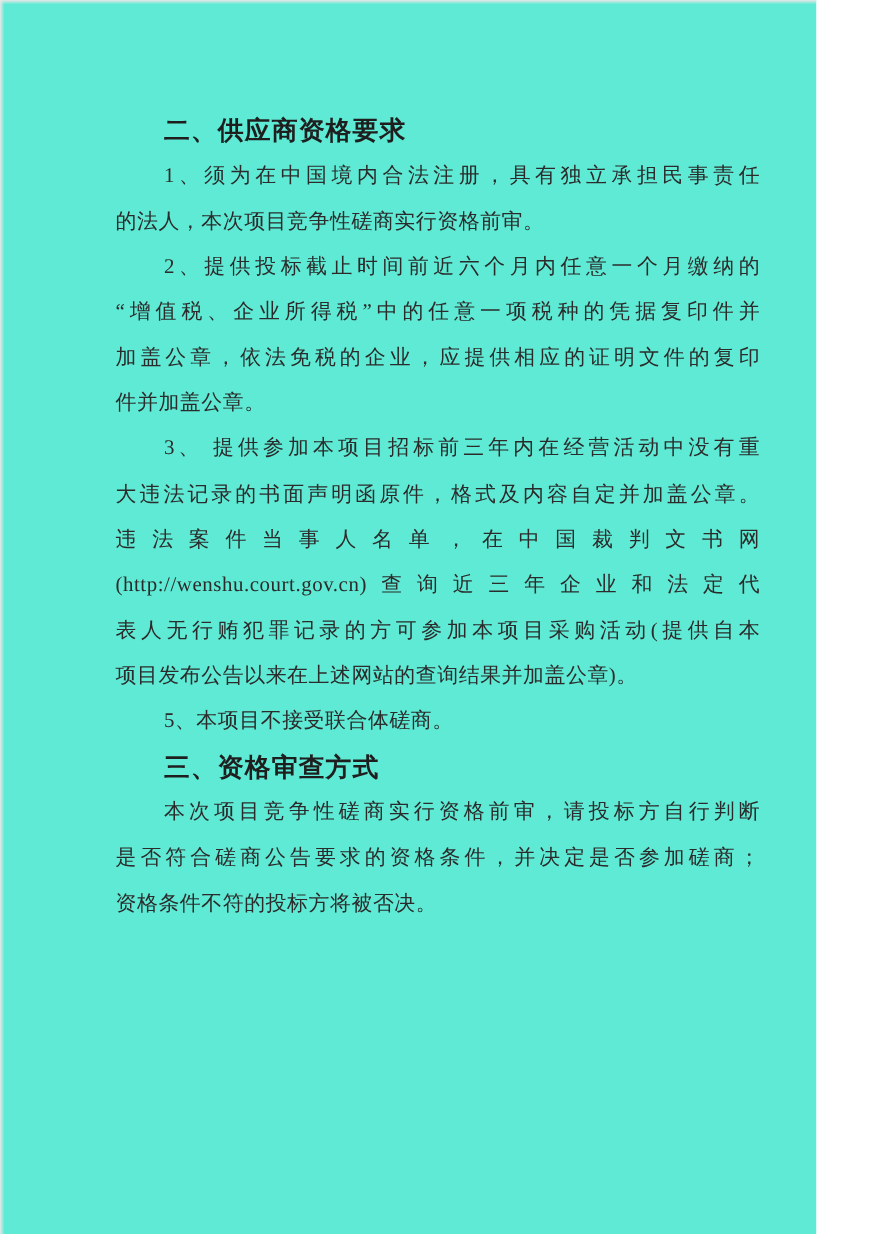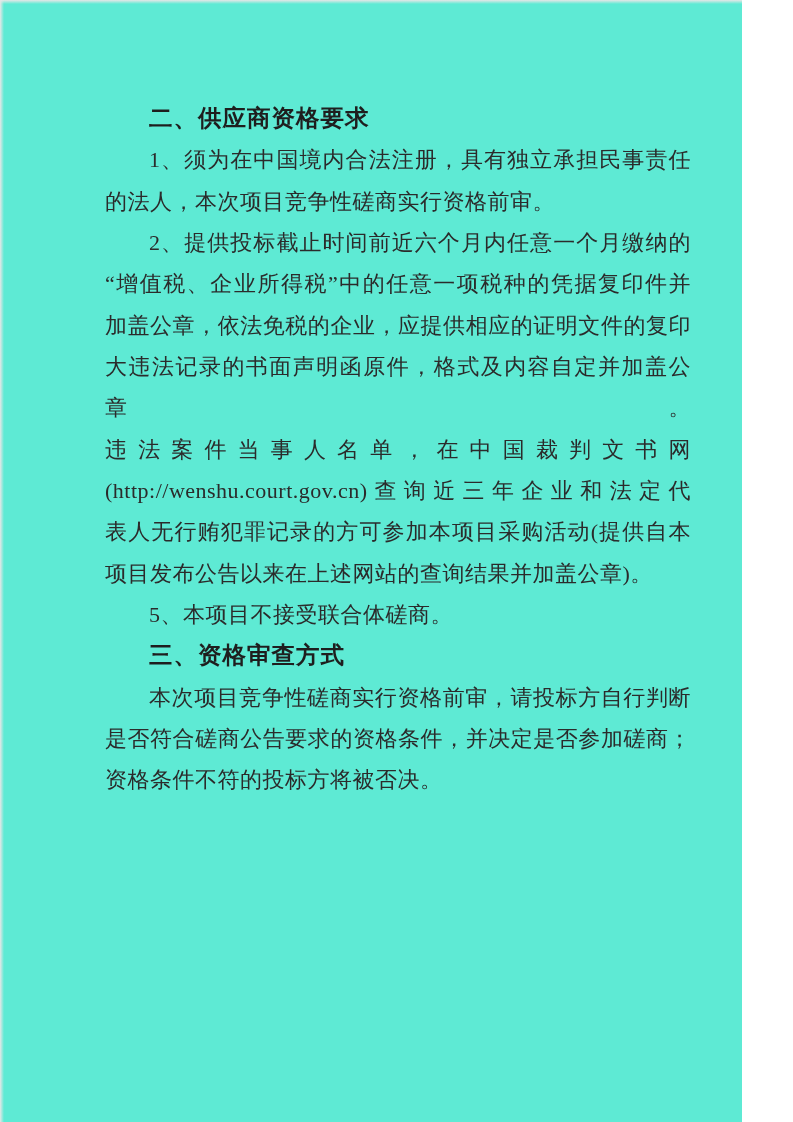--- a/index.html
+++ b/index.html
@@ -29,21 +29,21 @@
     width: 4px; height: 100%;
     background: linear-gradient(to right, #e7e7e7, rgba(255,255,255,0));
   }
   .content {
     position: absolute;
     left: 105px;
     top: 98px;
     width: 586px;
   }
   .line {
-    font-size: 22px;
+    font-size: 19px;
     line-height: 41.33px;
     letter-spacing: 0.5px;
     white-space: nowrap;
     color: #2b2b2b;
   }
   .line.fill {
     white-space: normal;
     text-align: justify;
     text-align-last: justify;
     -moz-text-align-last: justify;
@@ -72,20 +72,22 @@
   <div class="edge-top"></div>
   <div class="edge-left"></div>
 
   <div class="content">
     <div class="line heading indent">二、供应商资格要求</div>
     <div class="line indent fill">1、须为在中国境内合法注册，具有独立承担民事责任</div>
     <div class="line">的法人，本次项目竞争性磋商实行资格前审。</div>
     <div class="line indent fill">2、提供投标截止时间前近六个月内任意一个月缴纳的</div>
     <div class="line fill">“增值税、企业所得税”中的任意一项税种的凭据复印件并</div>
     <div class="line fill">加盖公章，依法免税的企业，应提供相应的证明文件的复印</div>
+    <div class="line">件并加盖公章。</div>
+    <div class="line indent fill">3、 提供参加本项目招标前三年内在经营活动中没有重</div>
     <div class="line fill">大违法记录的书面声明函原件，格式及内容自定并加盖公章。</div>
     <div class="line fill">违法案件当事人名单，在中国裁判文书网</div>
     <div class="line fill">(http://wenshu.court.gov.cn)查询近三年企业和法定代</div>
     <div class="line fill">表人无行贿犯罪记录的方可参加本项目采购活动(提供自本</div>
     <div class="line">项目发布公告以来在上述网站的查询结果并加盖公章)。</div>
     <div class="line indent">5、本项目不接受联合体磋商。</div>
     <div class="line heading indent">三、资格审查方式</div>
     <div class="line indent fill">本次项目竞争性磋商实行资格前审，请投标方自行判断</div>
     <div class="line fill">是否符合磋商公告要求的资格条件，并决定是否参加磋商；</div>
     <div class="line">资格条件不符的投标方将被否决。</div>

